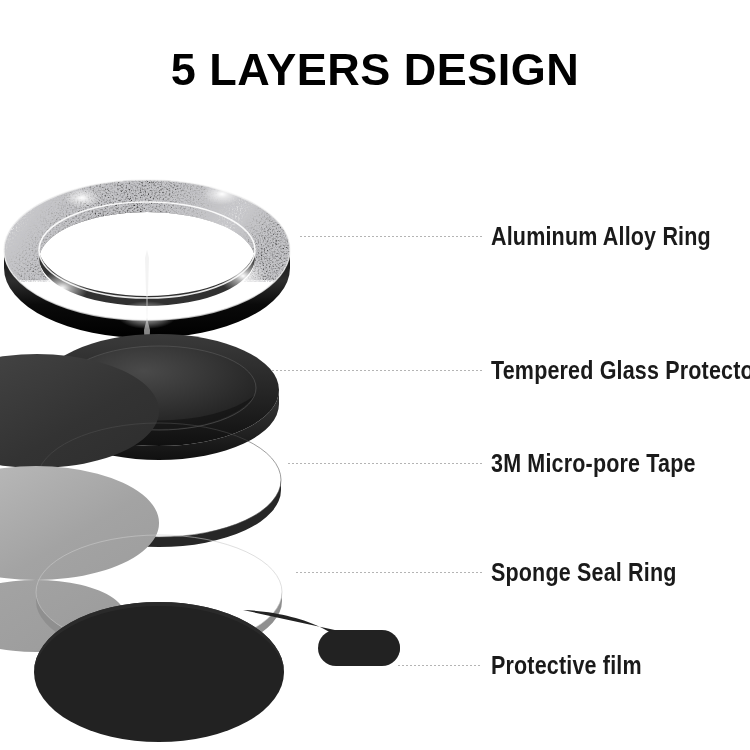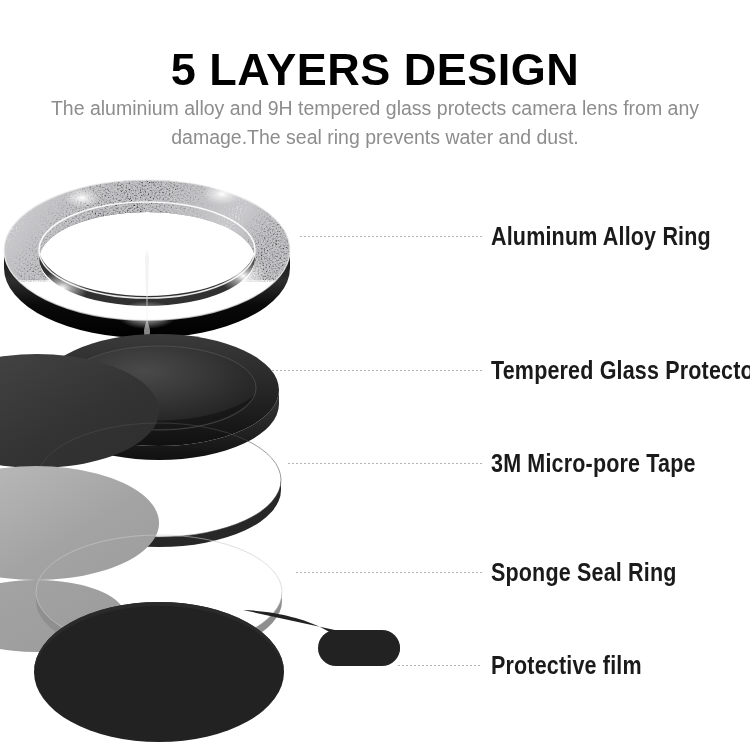--- a/index.html
+++ b/index.html
@@ -78,21 +78,20 @@
     letter-spacing: 0.2px;
   }
 </style>
 </head>
 <body>
 
 <div id="page">
 
   <div id="title">5 LAYERS DESIGN</div>
 
-  <div id="subtitle">The aluminium alloy and 9H tempered glass protects camera lens from any damage.The seal ring prevents water and dust.</div>
 
   <div id="stage">
     <svg width="750" height="750" viewBox="0 0 750 750">
       <defs>
 
         <filter id="speckle" x="-10%" y="-10%" width="120%" height="120%">
           <feTurbulence type="fractalNoise" baseFrequency="0.62" numOctaves="4" seed="7" result="n"></feTurbulence>
           <feColorMatrix in="n" type="matrix" values="0 0 0 0 0.56
                      0 0 0 0 0.56
                      0 0 0 0 0.58

